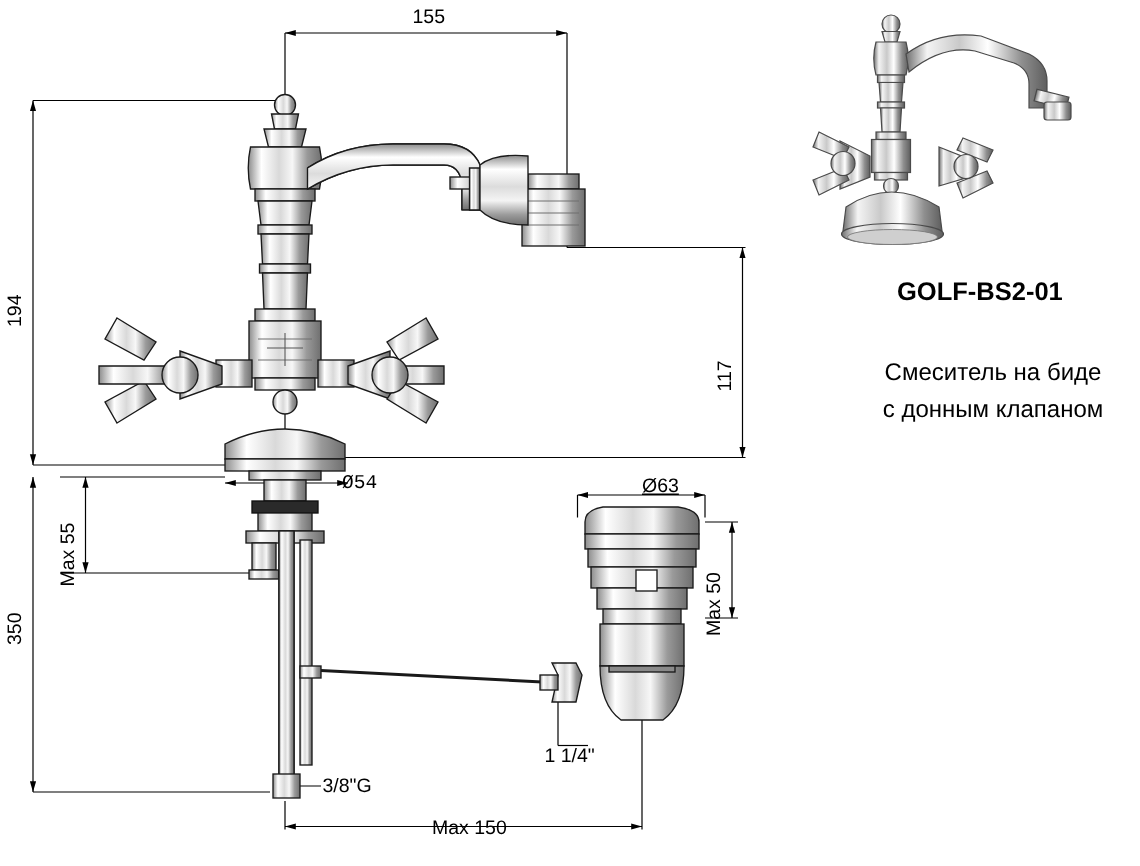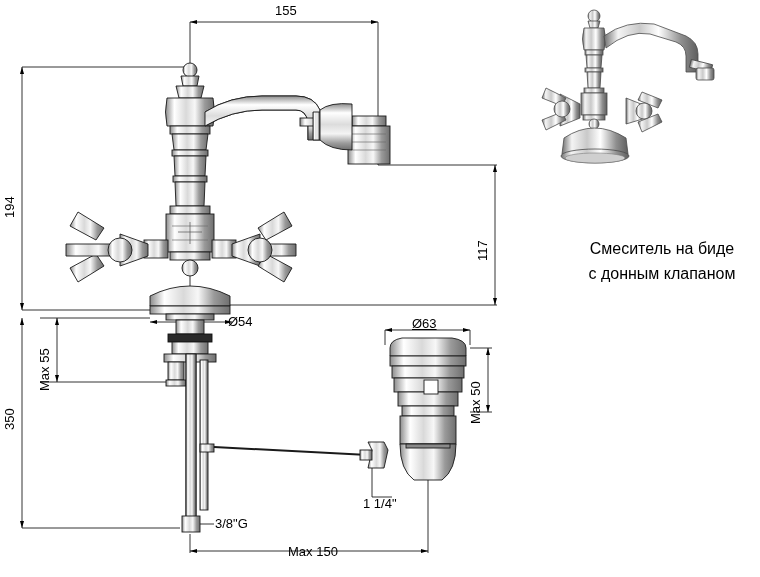--- a/index.html
+++ b/index.html
@@ -230,22 +230,22 @@
 
       <path d="M368,442 L384,442 L388,450 L384,468 L368,468 L372,450 Z" fill="url(#chromeV)"></path>
       <rect x="360" y="450" width="12" height="10" fill="url(#chromeV)"></rect>
     </g>
   </svg>
 
   <div class="dim-label" style="left:275px; top:4px;">155</div>
   <div class="dim-label vert" style="left:16px; top:205px;">194</div>
   <div class="dim-label vert" style="left:489px; top:248px;">117</div>
   <div class="dim-label vert" style="left:51px; top:378px;">Max 55</div>
-  <div class="dim-label" style="left:228px; top:315px;">Ø54</div>
-  <div class="dim-label" style="left:412px; top:317px;text-decoration:underline;">Ø63</div>
+  <div class="dim-label" style="left:228px; top:315px;font-family:Liberation Mono, monospace;">Ø54</div>
+  <div class="dim-label" style="left:428px; top:317px;text-decoration:underline;">Ø63</div>
   <div class="dim-label vert" style="left:482px; top:411px;">Max 50</div>
   <div class="dim-label vert" style="left:16px; top:417px;">350</div>
   <div class="dim-label" style="left:215px; top:517px;">3/8"G</div>
   <div class="dim-label" style="left:363px; top:497px;">1 1/4"</div>
   <div class="dim-label" style="left:288px; top:545px;">Max 150</div>
 
   <div class="photo-wrap">
     <svg viewBox="0 0 190 165" width="190" height="165">
       <g stroke="#4a4a4a" stroke-width="0.8">
 
@@ -275,16 +275,17 @@
         <path d="M112,126 L132,116 L128,108 L108,116 Z" fill="url(#chromePhoto)"></path>
         <circle cx="114" cy="105" r="8" fill="url(#chromePhoto)"></circle>
 
         <path d="M34,132 Q64,112 96,132 L98,148 L32,148 Z" fill="url(#chromePhoto)"></path>
         <ellipse cx="65" cy="150" rx="34" ry="7" fill="url(#chromePhoto)"></ellipse>
         <ellipse cx="65" cy="152" rx="30" ry="5" fill="#cfcfcf" stroke="#7a7a7a" stroke-width="0.6"></ellipse>
       </g>
     </svg>
   </div>
 
+  <div class="product-code" style="left:598px; top:185px;">GOLF-BS2-01</div>
   <div class="product-desc" style="left:532px; top:237px;">Смеситель на биде</div>
   <div class="product-desc" style="left:532px; top:262px;">с донным клапаном</div>
 
 </div>
 
 </body></html>

